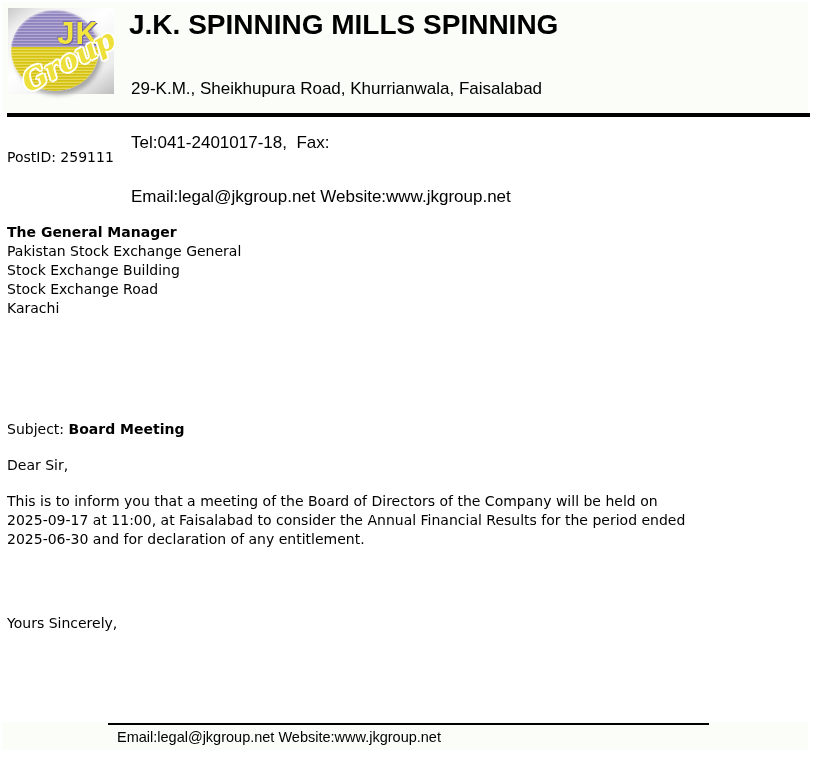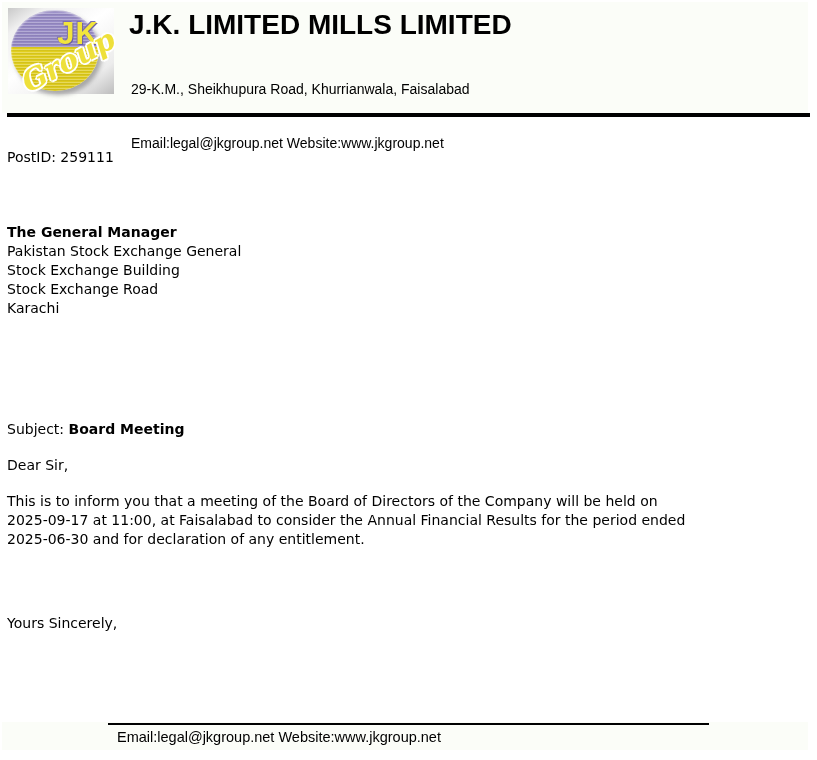--- a/index.html
+++ b/index.html
@@ -55,21 +55,21 @@
 
   .company-name {
     position:absolute; left:129px; top:10px;
     font-family:"Liberation Sans", sans-serif;
     font-weight:bold; font-size:28px; line-height:30px;
     white-space:nowrap;
   }
   .header-details {
     position:absolute; left:131px; top:44px;
     font-family:"Liberation Sans", sans-serif;
-    font-size:14px; line-height:18px;
+    font-size:17px; line-height:18px;
     white-space:pre;
   }
 
   
   .bodytext {
     position:absolute; left:7px; width:800px;
     font-family:"DejaVu Sans", sans-serif;
     font-size:14px; line-height:19px;
   }
   .pre { white-space:pre-line; }
@@ -106,24 +106,25 @@
 
   <div class="band-header"></div>
 
   <div class="logo">
     <div class="logo-circle">
       <div class="logo-jk">JK</div>
       <div class="logo-script">Group</div>
     </div>
   </div>
 
-  <div class="company-name">J.K. LIMITED MILLS LIMITED</div>
+  <div class="company-name">J.K. SPINNING MILLS SPINNING</div>
 
   <div class="header-details">
     <div>29-K.M., Sheikhupura Road, Khurrianwala, Faisalabad</div>
+    <div>Tel:041-2401017-18,  Fax:</div>
     <div>Email:legal@jkgroup.net Website:www.jkgroup.net</div>
   </div>
 
   <div class="header-rule"></div>
 
   <div class="bodytext post-block">
     <div>PostID: 259111</div>
   </div>
 
   <div class="bodytext recipient">

